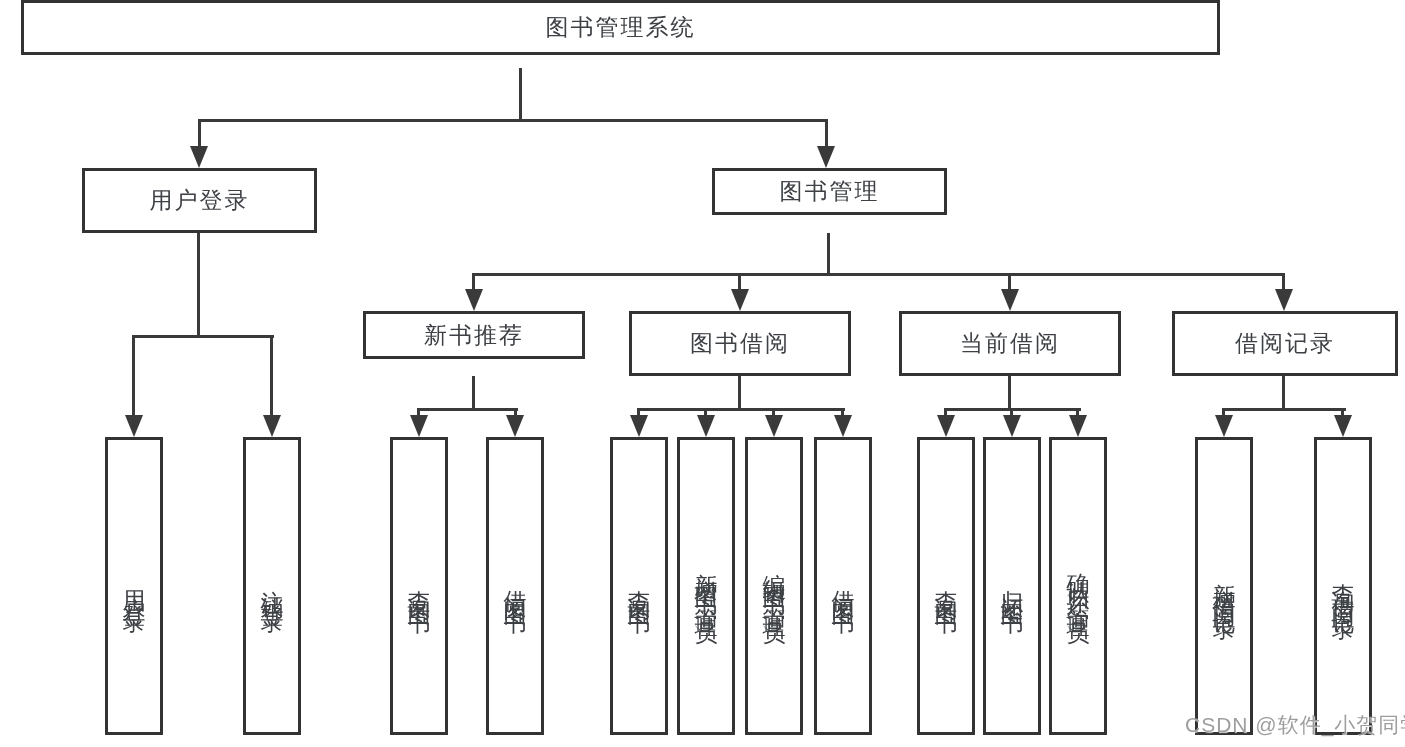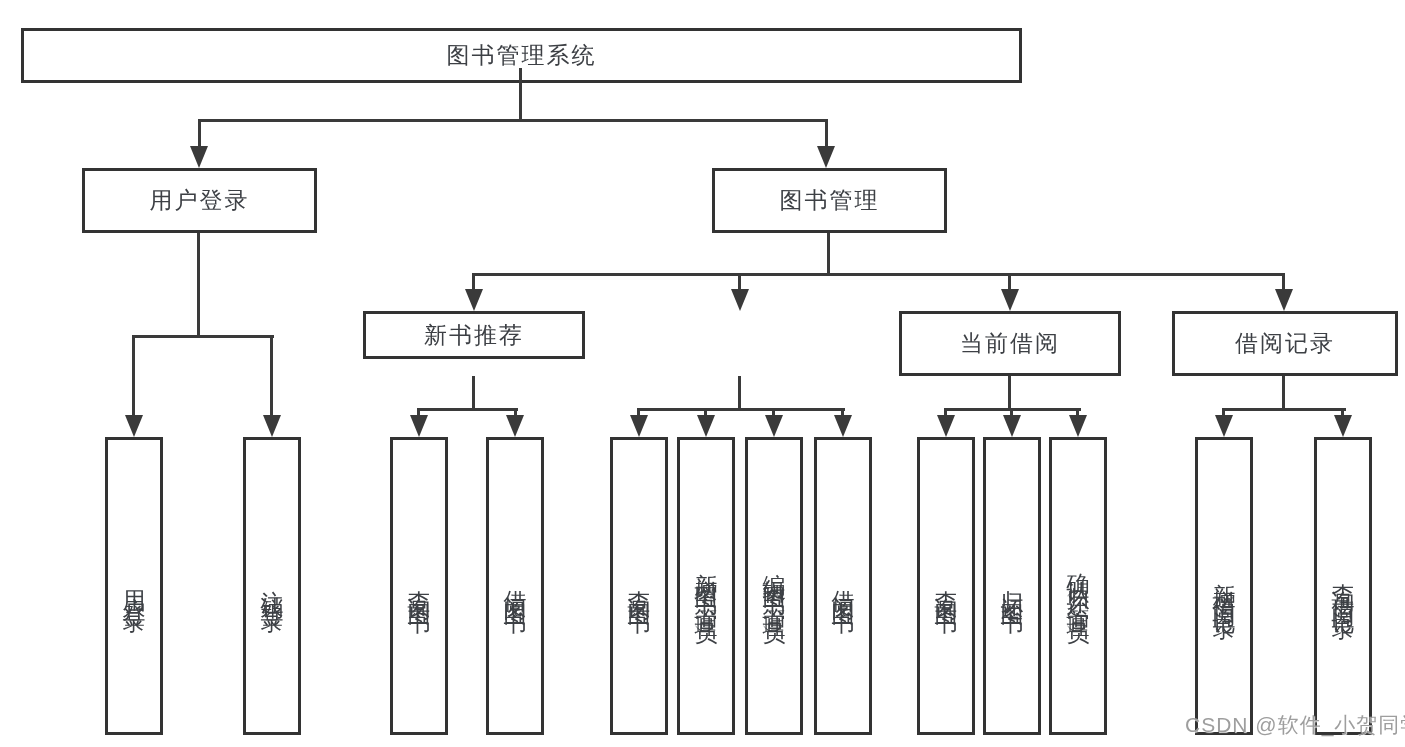--- a/index.html
+++ b/index.html
@@ -25,33 +25,36 @@
   .wm{
     position:absolute;left:1185px;top:711px;font-size:21px;color:#9e9e9e;
     letter-spacing:1px;text-shadow:1px 1px 1px rgba(255,255,255,0.85);white-space:nowrap;
   }
 </style>
 </head>
 <body>
 
 <div id="canvas">
 
-  <div class="box" style="left:21px;top:28px;width:1001px;height:55px">
+  <div class="box" style="left:21px;top:0;width:1199px;height:55px">
     <span>图书管理系统</span>
   </div>
 
   <div class="box" style="left:82px;top:168px;width:235px;height:65px">
     <span>用户登录</span>
   </div>
-  <div class="box" style="left:712px;top:168px;width:235px;height:65px">
+  <div class="box" style="left:712px;top:168px;width:235px;height:47px">
     <span>图书管理</span>
   </div>
 
   <div class="box" style="left:363px;top:311px;width:222px;height:48px">
     <span>新书推荐</span>
+  </div>
+  <div class="box" style="left:629px;top:311px;width:222px;height:65px">
+    <span>图书借阅</span>
   </div>
   <div class="box" style="left:899px;top:311px;width:222px;height:65px">
     <span>当前借阅</span>
   </div>
   <div class="box" style="left:1172px;top:311px;width:226px;height:65px">
     <span>借阅记录</span>
   </div>
 
   <div class="box vbox" style="left:105px;top:437px;width:58px;height:298px">
     <span>用户登录</span>

